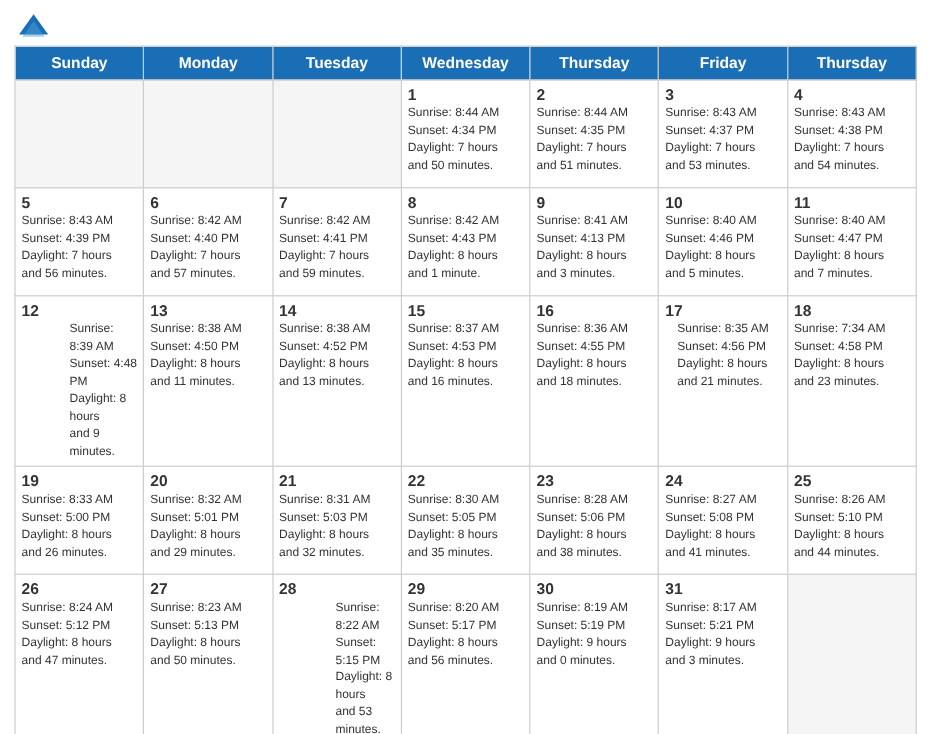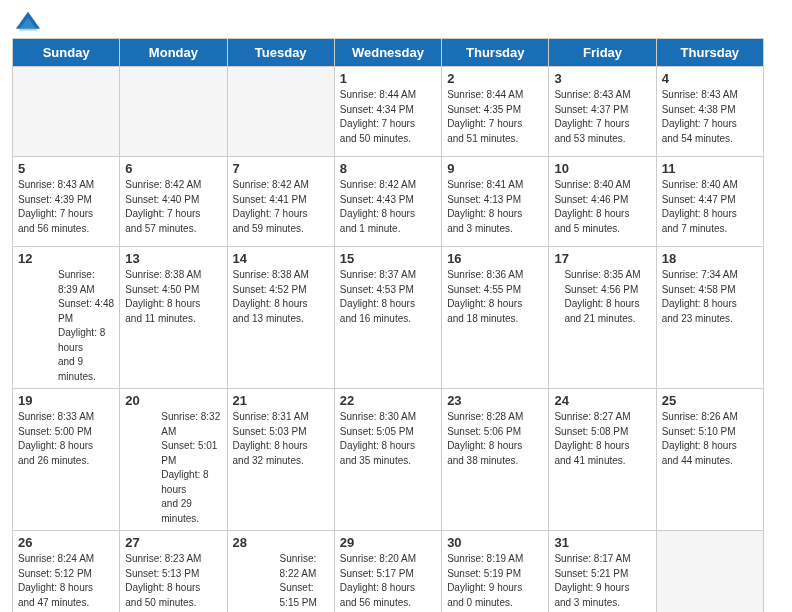--- a/index.html
+++ b/index.html
@@ -195,21 +195,21 @@
         <tr>
           <td>
             <span class="day-num">19</span>
             <div class="day-info" style="white-space: pre-line;">Sunrise: 8:33 AM
 Sunset: 5:00 PM
 Daylight: 8 hours
 and 26 minutes.</div>
           </td>
           <td>
             <span class="day-num">20</span>
-            <div class="day-info" style="white-space: pre-line; margin-left: 36px;">Sunrise: 8:32 AM
+            <div class="day-info" style="white-space: pre-line;">Sunrise: 8:32 AM
 Sunset: 5:01 PM
 Daylight: 8 hours
 and 29 minutes.</div>
           </td>
           <td>
             <span class="day-num">21</span>
             <div class="day-info" style="white-space: pre-line;">Sunrise: 8:31 AM
 Sunset: 5:03 PM
 Daylight: 8 hours
 and 32 minutes.</div>

